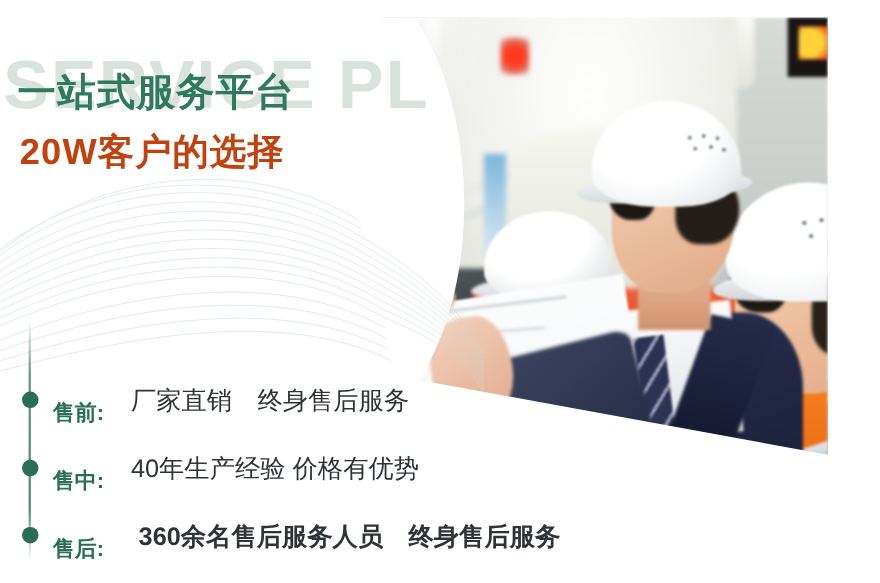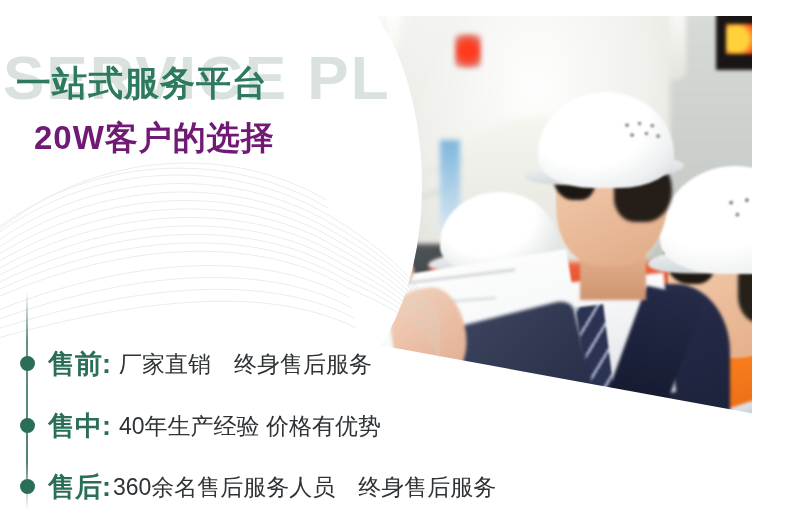--- a/index.html
+++ b/index.html
@@ -377,23 +377,23 @@
     user-select:none;
   }
 
   
   .h-main{
     position:absolute;left:16px;top:44px;
     font-size:35px;font-weight:700;letter-spacing:1px;
     color:#2d7a5f;white-space:nowrap;
   }
   .h-sub{
-    position:absolute;left:34px;top:100px;
+    position:absolute;left:18px;top:100px;
     font-size:33px;font-weight:700;letter-spacing:1px;
-    color:#701a75;white-space:nowrap;
+    color:#c2410c;white-space:nowrap;
   }
 
   
   .timeline{
     position:absolute;left:26px;top:276px;width:2px;height:218px;
     background:linear-gradient(180deg,
       rgba(45,110,88,0) 0%,
       rgba(45,110,88,.75) 22%,
       rgba(45,110,88,.85) 78%,
       rgba(45,110,88,0) 100%);
@@ -406,30 +406,30 @@
   }
   .bullet-row:nth-child(1){top:331px;}
   .bullet-row:nth-child(2){top:393px;}
   .bullet-row:nth-child(3){top:454px;}
   .dot{
     position:absolute;left:20px;top:9px;
     width:15px;height:15px;border-radius:50%;
     background:#2a6e58;
   }
   .b-label{
-    position:absolute;left:48px;top:0;
-    font-size:27px;font-weight:700;color:#2a6e58;
+    position:absolute;left:48px;top:12px;
+    font-size:20px;font-weight:700;color:#2a6e58;
     line-height:34px;white-space:nowrap;
   }
   .b-text{
     position:absolute;left:119px;top:0;
     font-size:23px;font-weight:400;color:#2f3336;
     line-height:34px;white-space:nowrap;
   }
-  .bullet-row.r3 .b-text{left:113px;}
+  .bullet-row.r3 .b-text{left:126px;font-weight:bold;}
 </style>
 </head>
 <body>
 
 <div class="banner">
 
   <div class="photo-layer shape">
     <div class="photo">
       <div class="bg-right-wall"></div>
       <div class="bg-wall-left"></div>

